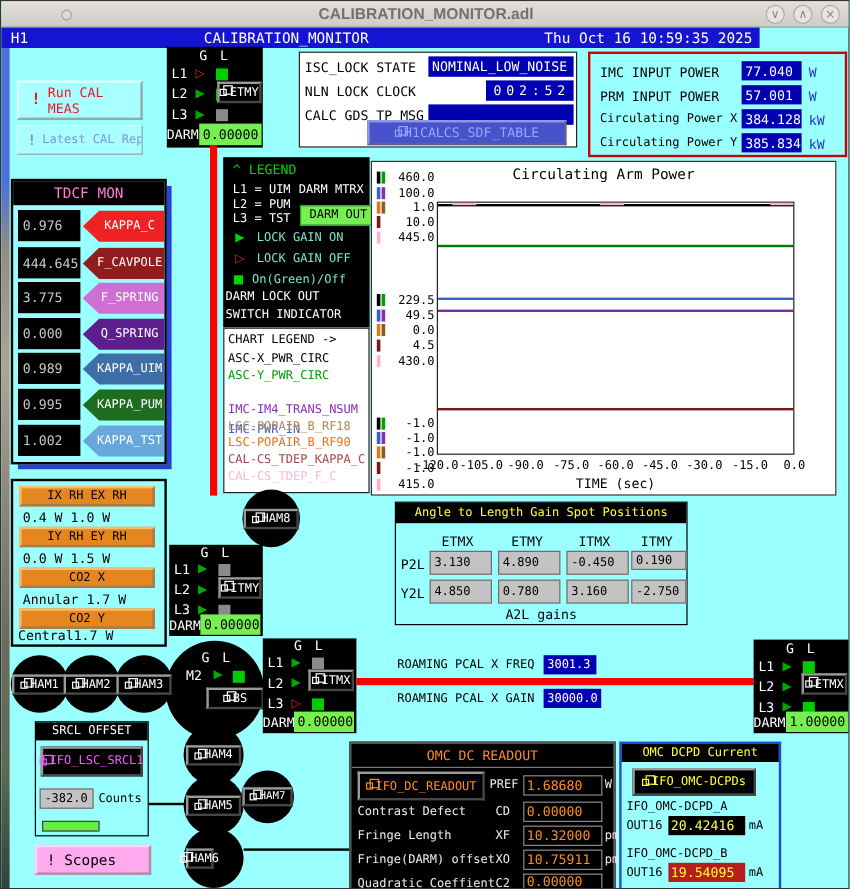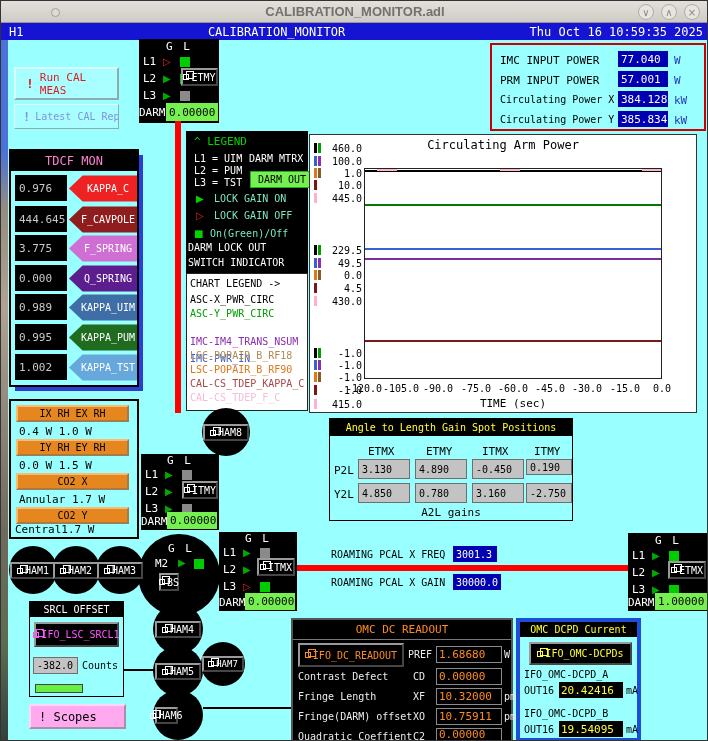--- a/index.html
+++ b/index.html
@@ -4,21 +4,21 @@
 <style>
 *{box-sizing:border-box;margin:0;padding:0}
 body{background:#6b6b6b;font-family:"DejaVu Sans Mono","Liberation Mono",monospace}
 #app{position:relative;width:708px;height:741px;background:#99ffff;overflow:hidden;border:1px solid #333}
 .abs{position:absolute}
 
 .titlebar{left:0;top:0;width:708px;height:22px;background:linear-gradient(#e3e0db,#cfcbc5);border-bottom:1px solid #9a968f;display:flex;align-items:center;justify-content:center}
 .titlebar .wtitle{font:bold 13px "Liberation Sans",sans-serif;color:#73716b}
 .wdot{left:50px;top:7px;width:9px;height:9px;border-radius:50%;border:1px solid #a39f98;background:#dedad4}
 .wbtn{width:16px;height:16px;border-radius:50%;border:1px solid #b1ada6;background:#e8e5e0;color:#8a8680;display:flex;align-items:center;justify-content:center;font:10px "DejaVu Sans",sans-serif;top:3px}
-.hbar{left:0;top:22px;width:708px;height:17px;background:#1414d2;color:#fff;font-size:12px;display:flex;align-items:center}
+.hbar{left:0;top:22px;width:632px;height:17px;background:#1414d2;color:#fff;font-size:12px;display:flex;align-items:center}
 
 .panel{position:absolute;border:2px solid #000;background:#99ffff}
 .blkpanel{position:absolute;background:#000;color:#fff}
 .bluefield{background:#0000b2;color:#fff;display:flex;align-items:center;padding:0 3px;font-size:11px}
 .greenfield{background:#76f050;color:#000;display:flex;align-items:center;padding:0 3px;font-size:11px}
 .grayfield{background:#c3c3c3;color:#000;border:1px solid #6e6e6e;display:flex;align-items:center;padding:0 3px;font-size:10px}
 .sbtn{position:absolute;display:flex;align-items:center;justify-content:center;background:#000;border:2px outset #9a9a9a;color:#fff;font-size:10px;white-space:nowrap;cursor:pointer}
 .rd{width:6px;height:6px;border:1px solid currentColor;position:relative;margin-right:2px;display:inline-block;flex:none}
 .rd::before{content:"";position:absolute;left:2px;top:-4px;width:6px;height:6px;border:1px solid currentColor}
 .cyanbtn{position:absolute;background:#a9ffff;border:2px outset #d9ffff;display:flex;align-items:center;cursor:pointer}
@@ -92,20 +92,32 @@
         <span class="sqi" style="background: rgb(138, 138, 138);"></span>
       </div>
     <div class="sbtn" style="left:42px;top:29px;width:37px;height:18px">
         <span class="rd"></span>
         <span>ETMY</span>
       </div>
     <span class="abs" style="left:0;top:67px;font-size:11px">DARM</span>
     <div class="greenfield abs" style="left:27px;top:64px;width:52px;height:18px">0.00000</div>
   </div>
 
+  <div class="abs" style="left:248px;top:42px;width:232px;height:80px;background:#fff;border:1px solid #222">
+    <span class="abs" style="left:4px;top:6px;font-size:11px">ISC_LOCK STATE</span>
+    <div class="bluefield abs" style="left:107px;top:3px;width:121px;height:17px">NOMINAL_LOW_NOISE</div>
+    <span class="abs" style="left:4px;top:26px;font-size:11px">NLN LOCK CLOCK</span>
+    <div class="bluefield abs" style="left:155px;top:23px;width:73px;height:17px;letter-spacing:4px;justify-content:flex-end">002:52</div>
+    <span class="abs" style="left:4px;top:46px;font-size:11px">CALC GDS TP MSG</span>
+    <div class="bluefield abs" style="left:107px;top:43px;width:121px;height:17px"></div>
+    <div class="abs" style="left:56px;top:56px;width:166px;height:21px;background:#4752cc;border:2px outset #8f9ae6;color:#93a8f7;display:flex;align-items:center;justify-content:center;font-size:11px;cursor:pointer">
+        <span class="rd"></span>
+        <span>H1CALCS_SDF_TABLE</span>
+      </div>
+  </div>
 
   <div class="abs" style="left:489px;top:42px;width:216px;height:88px;border:2px solid #cc0000;background:#99ffff">
     <span class="abs" style="left:8px;top:9px;font-size:11px">IMC INPUT POWER</span>
     <div class="bluefield abs" style="left:126px;top:6px;width:50px;height:16px">77.040</div>
     <span class="abs" style="left:182px;top:9px;font-size:11px;color:#2336c2">W</span>
     <span class="abs" style="left:8px;top:29px;font-size:11px">PRM INPUT POWER</span>
     <div class="bluefield abs" style="left:126px;top:26px;width:50px;height:16px">57.001</div>
     <span class="abs" style="left:182px;top:29px;font-size:11px;color:#2336c2">W</span>
     <span class="abs" style="left:8px;top:49px;font-size:10px">Circulating Power X</span>
     <div class="bluefield abs" style="left:126px;top:46px;width:50px;height:16px">384.128</div>
@@ -346,21 +358,21 @@
       </div>
     <span class="abs" style="left:0;top:61px;font-size:11px">DARM</span>
     <div class="greenfield abs" style="left:26px;top:58px;width:50px;height:17px">0.00000</div>
   </div>
 
   <div class="circle" style="left:137px;top:533px;width:82px;height:82px;color:#fff">
     <span class="abs" style="left:30px;top:8px;font-size:11px;letter-spacing:2px">G L</span>
     <span class="abs" style="left:17px;top:23px;font-size:11px">M2</span>
     <span class="abs" style="left: 40px; top: 23px; font-family: &quot;DejaVu Sans&quot;, sans-serif; font-size: 10px; color: rgb(0, 170, 0);">▶</span>
     <span class="abs" style="left: 56px; top: 25px; width: 10px; height: 10px; background: rgb(0, 204, 0);"></span>
-    <div class="sbtn" style="left:21px;top:39px;width:20px;height:18px">
+    <div class="sbtn" style="left:34px;top:39px;width:48px;height:18px">
         <span class="rd"></span>
         <span>BS</span>
       </div>
   </div>
 
   <div class="glbox" style="left:218px;top:531px;width:78px;height:79px">
     <div class="glhead" style="top:0">G L</div>
     <div class="glrow" style="top:14px">
         <span class="gll">L1</span>
         <span class="tri" style="color: rgb(0, 170, 0);">▶</span>
@@ -489,29 +501,29 @@
     <span class="omclbl" style="left:211px;top:71px">pm</span>
     <span class="omclbl" style="left:5px;top:91px">Fringe(DARM) offset</span>
     <span class="omclbl" style="left:120px;top:91px">XO</span>
     <div class="omcval" style="left:143px;top:88px;width:66px;height:17px">10.75911</div>
     <span class="omclbl" style="left:211px;top:91px">pm</span>
     <span class="omclbl" style="left:5px;top:111px">Quadratic Coeffient</span>
     <span class="omclbl" style="left:120px;top:111px">C2</span>
     <div class="omcval" style="left:143px;top:108px;width:66px;height:12px;border-bottom:none">0.00000</div>
   </div>
 
-  <div class="abs" style="left:515px;top:617px;width:125px;height:124px;border:4px solid #1d4ed8;background:#99ffff">
+  <div class="abs" style="left:515px;top:617px;width:135px;height:124px;border:2px solid #1d4ed8;background:#99ffff">
     <div class="abs" style="left:0;top:0;width:100%;height:15px;background:#000;color:#ffff33;display:flex;align-items:center;justify-content:center;font-size:10px">OMC DCPD Current</div>
     <div class="sbtn" style="left:9px;top:20px;width:103px;height:23px;color:#ffff33">
         <span class="rd"></span>
         <span>IFO_OMC-DCPDs</span>
       </div>
     <span class="abs" style="left:4px;top:47px;font-size:10px">IFO_OMC-DCPD_A</span>
     <span class="abs" style="left:4px;top:63px;font-size:10px">OUT16</span>
     <div class="abs" style="left:39px;top:60px;width:64px;height:16px;background:#000;color:#ffff33;font-size:11px;display:flex;align-items:center;padding:0 2px">20.42416</div>
     <span class="abs" style="left:106px;top:63px;font-size:10px">mA</span>
     <span class="abs" style="left:4px;top:86px;font-size:10px">IFO_OMC-DCPD_B</span>
     <span class="abs" style="left:4px;top:102px;font-size:10px">OUT16</span>
-    <div class="abs" style="left:39px;top:99px;width:64px;height:16px;background:#000000;color:#ffff33;font-size:11px;display:flex;align-items:center;padding:0 2px">19.54095</div>
+    <div class="abs" style="left:39px;top:99px;width:64px;height:16px;background:#b91c1c;color:#ffff33;font-size:11px;display:flex;align-items:center;padding:0 2px">19.54095</div>
     <span class="abs" style="left:106px;top:102px;font-size:10px">mA</span>
   </div>
 
 </div>
 
 </body></html>

